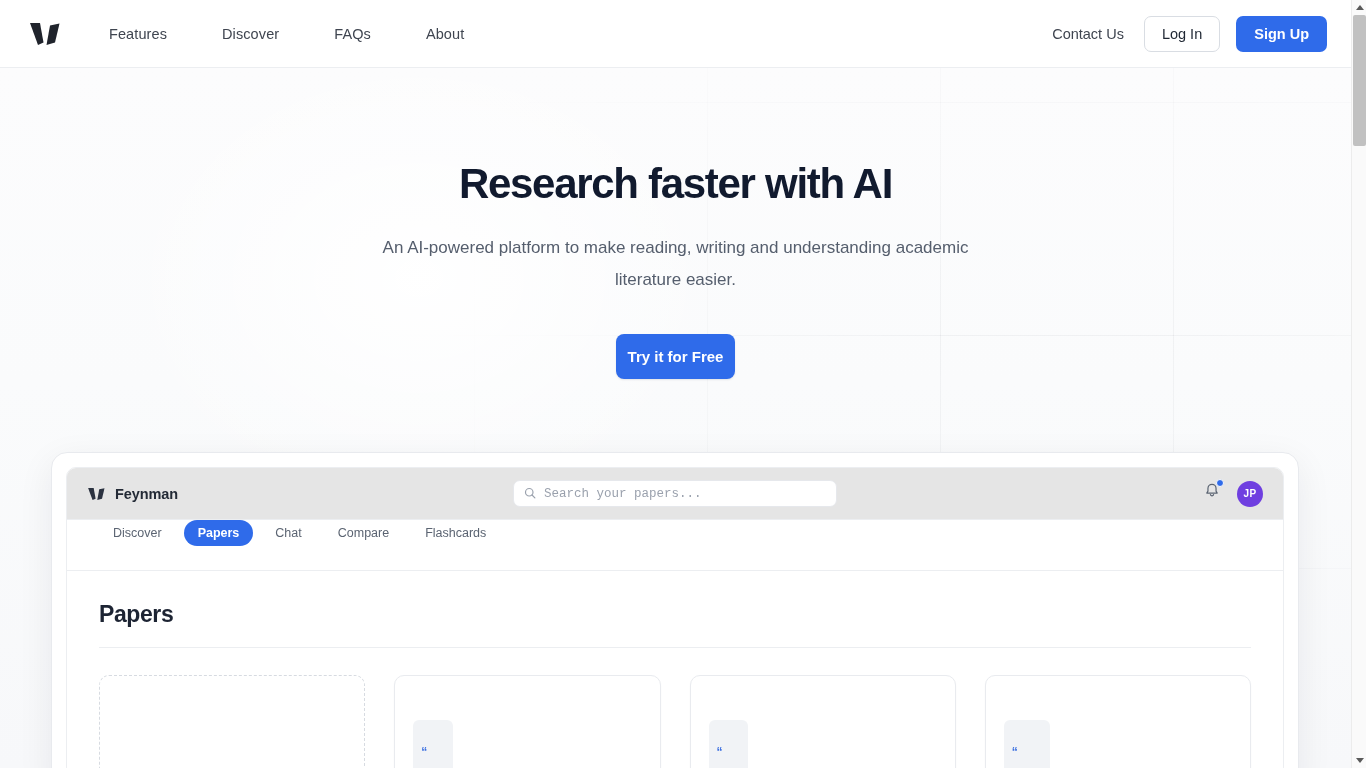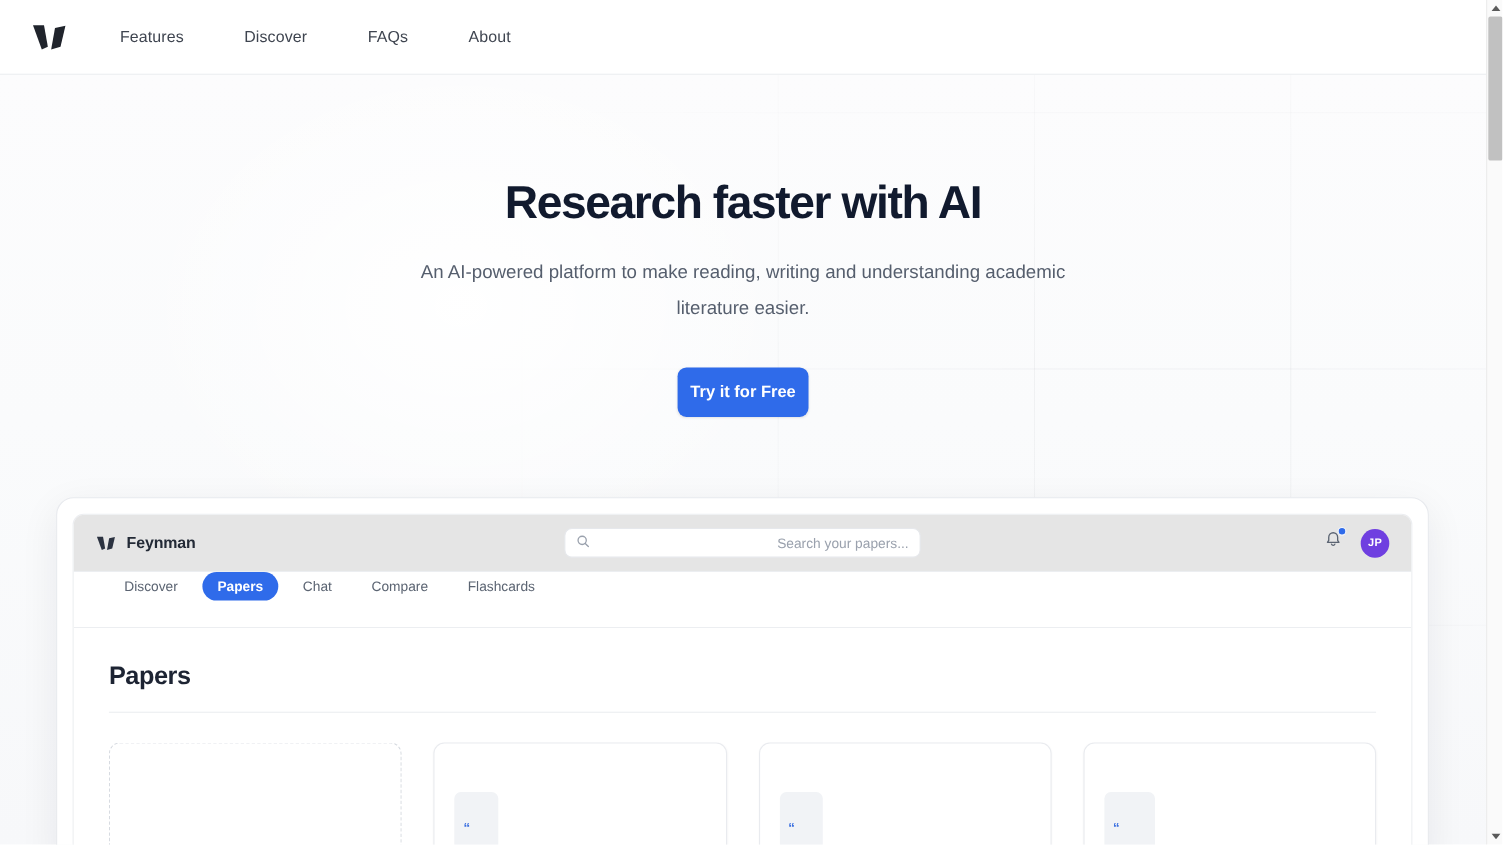--- a/index.html
+++ b/index.html
@@ -236,25 +236,24 @@
     border-radius: 7px;
     display: flex;
     align-items: center;
     padding: 0 10px;
     gap: 8px;
   }
   .app-search input {
     border: none;
     outline: none;
     background: transparent;
-    font-family: Liberation Sans, sans-serif;
+    font-family: Liberation Mono, monospace;
     font-size: 12.5px;
     color: #475060;
     width: 100%;
-    text-align: right;
   }
   .app-search input::placeholder { color: #9aa1ad; }
 
   .app-header-right {
     margin-left: auto;
     display: flex;
     align-items: flex-start;
     gap: 16px;
   }
 
@@ -422,20 +421,25 @@
       </svg>
     </div>
 
     <div class="nav-links">
       <div class="nav-link">Features</div>
       <div class="nav-link">Discover</div>
       <div class="nav-link">FAQs</div>
       <div class="nav-link">About</div>
     </div>
 
+    <div class="nav-right">
+      <div class="contact-link">Contact Us</div>
+      <button class="btn-login">Log In</button>
+      <button class="btn-signup">Sign Up</button>
+    </div>
   </div>
 
   <div class="hero">
     <div class="hero-grid"></div>
     <div class="hero-glow"></div>
 
     <div class="hero-inner">
       <h1 class="hero-title">Research faster with AI</h1>
       <p class="hero-sub">An AI-powered platform to make reading, writing and understanding academic literature easier.</p>
       <div class="hero-cta-wrap">

